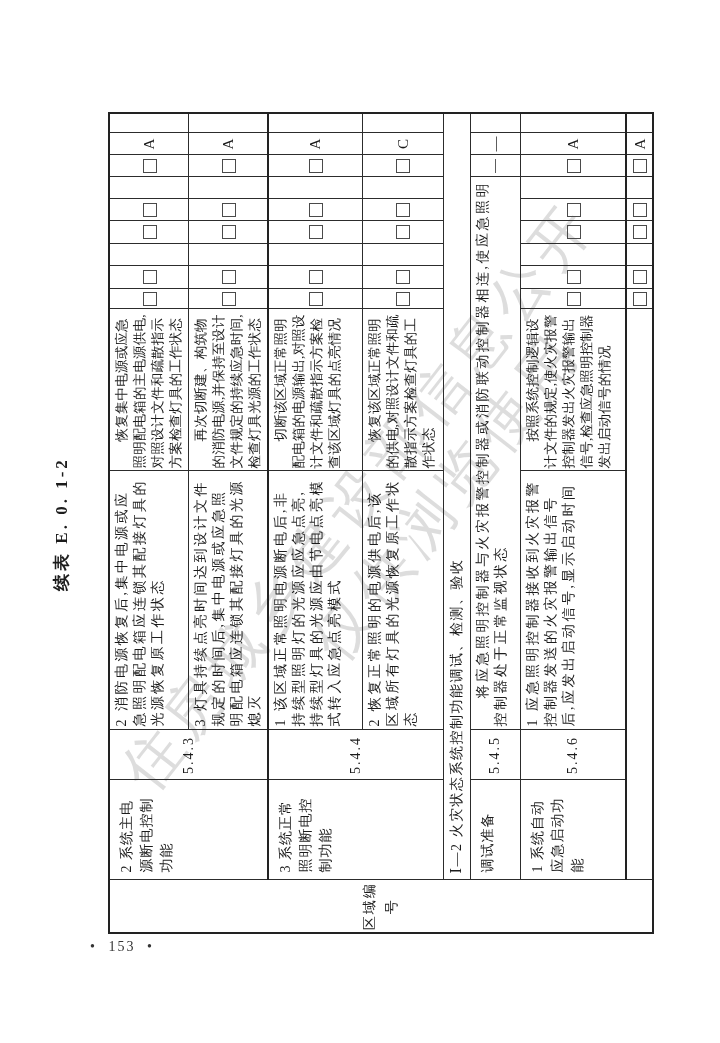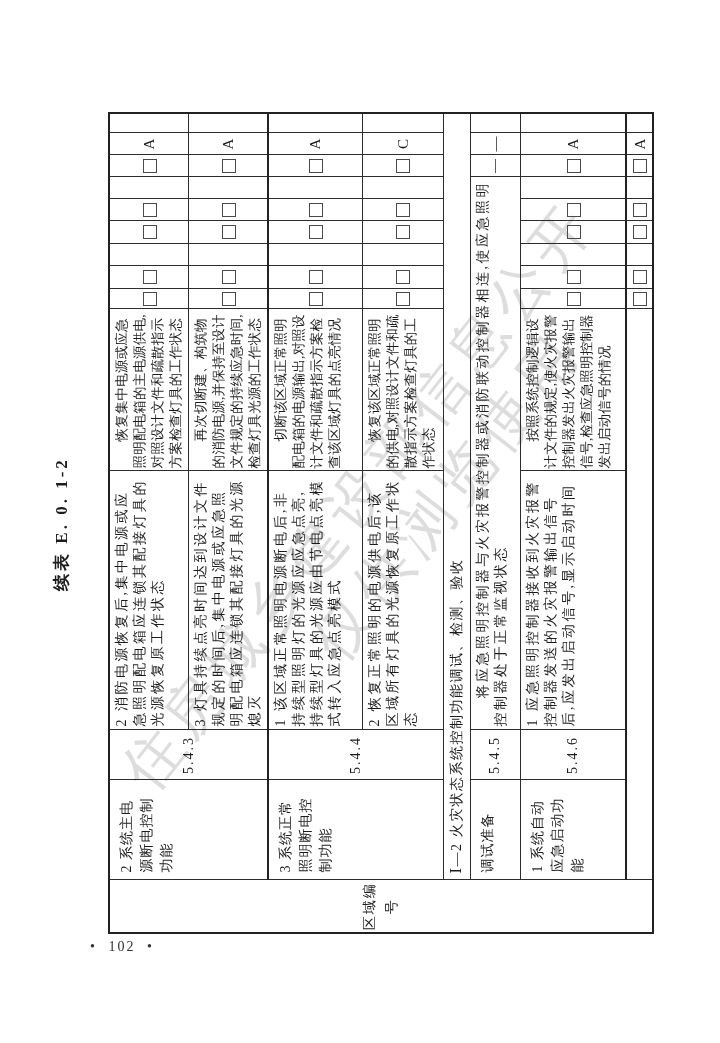--- a/index.html
+++ b/index.html
@@ -186,14 +186,14 @@
         <td class="cell-c"><span class="chk"></span></td>
         <td class="cell-c"></td>
         <td class="cell-c"><span class="chk"></span></td>
         <td class="cell-c grade">A</td>
         <td class="cell-c"></td>
       </tr>
     </tbody>
       </table>
   </div>
 
-  <div class="page-num">• 102 •</div>
+  <div class="page-num">• 153 •</div>
 </div>
 
 </body></html>

